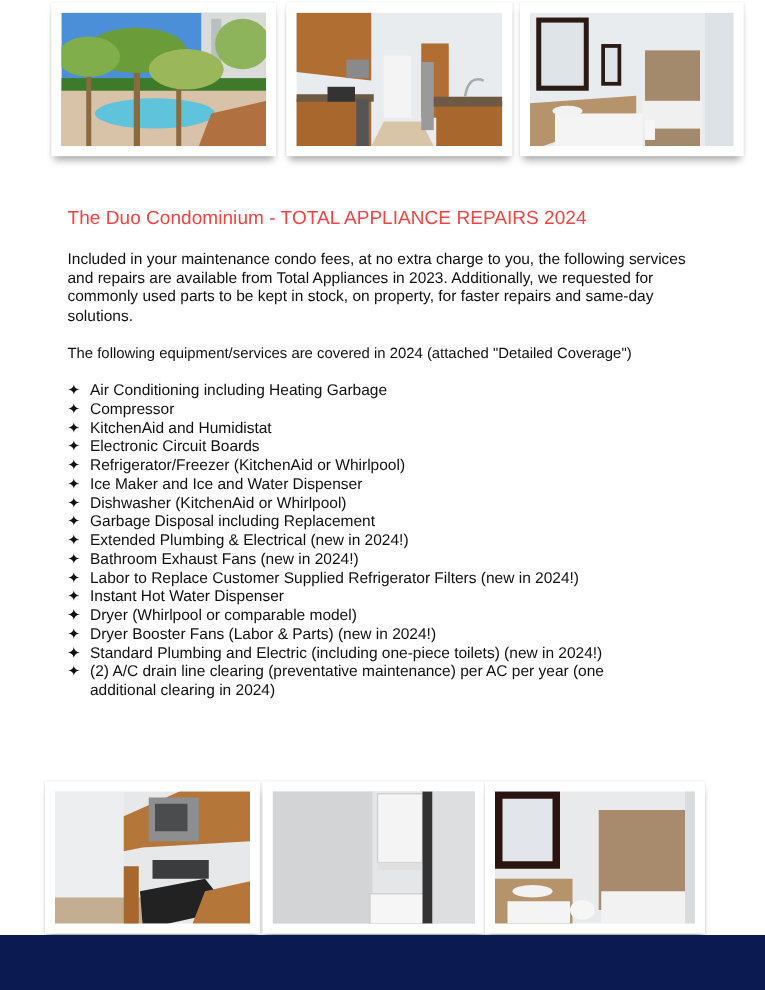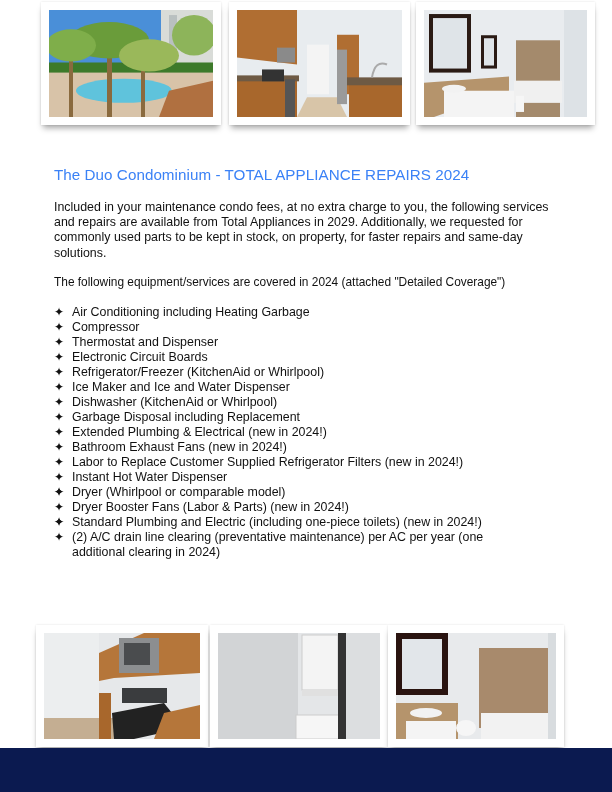--- a/index.html
+++ b/index.html
@@ -18,21 +18,21 @@
 
   #f1 { left: 41px; top: 2px; width: 180px; height: 123px; }
   #f2 { left: 229px; top: 2px; width: 181px; height: 123px; }
   #f3 { left: 416px; top: 2px; width: 179px; height: 123px; }
   #f4 { left: 36px; top: 625px; width: 172px; height: 122px; }
   #f5 { left: 210px; top: 625px; width: 178px; height: 122px; }
   #f6 { left: 388px; top: 625px; width: 176px; height: 122px; }
 
   .title {
     position: absolute; left: 54px; top: 166px;
-    font-size: 15.2px; letter-spacing: 0.05px; color: #3b82f6;
+    font-size: 15.2px; letter-spacing: 0.05px; color: #ef4444;
   }
   .intro {
     position: absolute; left: 54px; top: 200px; width: 510px;
     font-size: 12.4px; line-height: 15.2px; color: #111;
   }
   .coverage-heading {
     position: absolute; left: 54px; top: 275px;
     font-size: 11.9px; font-weight: normal; color: #111;
   }
   ul.items {
@@ -105,27 +105,27 @@
       <path d="M0 72 L85 66 L85 80 L10 106 L0 106 Z" fill="#b5946c"></path>
       <rect x="20" y="80" width="70" height="26" fill="#f4f4f4"></rect>
       <ellipse cx="30" cy="78" rx="12" ry="4" fill="#f2f2f2"></ellipse>
       <rect x="92" y="85" width="8" height="16" fill="#f6f6f6"></rect>
       <rect x="140" y="0" width="23" height="106" fill="#dde2e6"></rect>
     </svg>
   </div>
 </div>
 
 <div class="title">The Duo Condominium - TOTAL APPLIANCE REPAIRS 2024</div>
-<div class="intro">Included in your maintenance condo fees, at no extra charge to you, the following services and repairs are available from Total Appliances in 2029. Additionally, we requested for commonly used parts to be kept in stock, on property, for faster repairs and same-day solutions.</div>
+<div class="intro">Included in your maintenance condo fees, at no extra charge to you, the following services and repairs are available from Total Appliances in 2023. Additionally, we requested for commonly used parts to be kept in stock, on property, for faster repairs and same-day solutions.</div>
 <div class="coverage-heading">The following equipment/services are covered in 2024 (attached "Detailed Coverage")</div>
 
 <ul class="items">
   <li><span class="bullet">✦</span><span>Air Conditioning including Heating Garbage</span></li>
   <li><span class="bullet">✦</span><span>Compressor</span></li>
-  <li><span class="bullet">✦</span><span>Thermostat and Dispenser</span></li>
+  <li><span class="bullet">✦</span><span>KitchenAid and Humidistat</span></li>
   <li><span class="bullet">✦</span><span>Electronic Circuit Boards</span></li>
   <li><span class="bullet">✦</span><span>Refrigerator/Freezer (KitchenAid or Whirlpool)</span></li>
   <li><span class="bullet">✦</span><span>Ice Maker and Ice and Water Dispenser</span></li>
   <li><span class="bullet">✦</span><span>Dishwasher (KitchenAid or Whirlpool)</span></li>
   <li><span class="bullet">✦</span><span>Garbage Disposal including Replacement</span></li>
   <li><span class="bullet">✦</span><span>Extended Plumbing &amp; Electrical (new in 2024!)</span></li>
   <li><span class="bullet">✦</span><span>Bathroom Exhaust Fans (new in 2024!)</span></li>
   <li><span class="bullet">✦</span><span>Labor to Replace Customer Supplied Refrigerator Filters (new in 2024!)</span></li>
   <li><span class="bullet">✦</span><span>Instant Hot Water Dispenser</span></li>
   <li><span class="bullet">✦</span></li>

